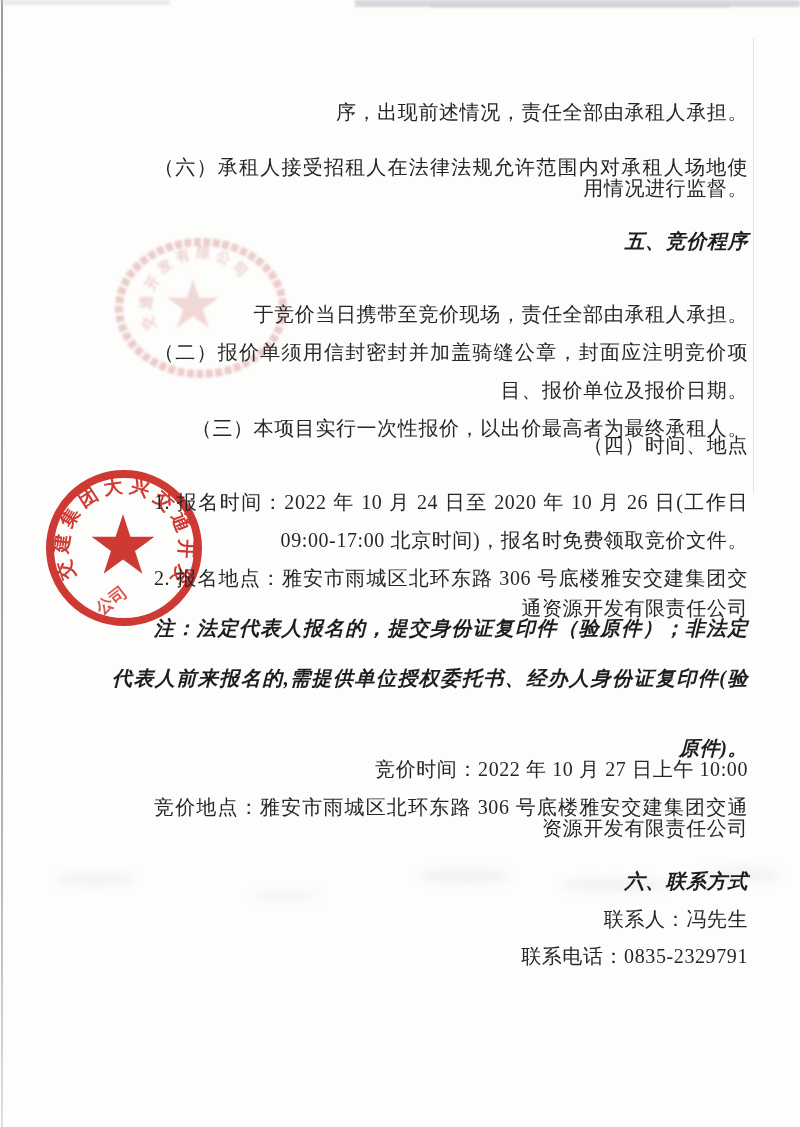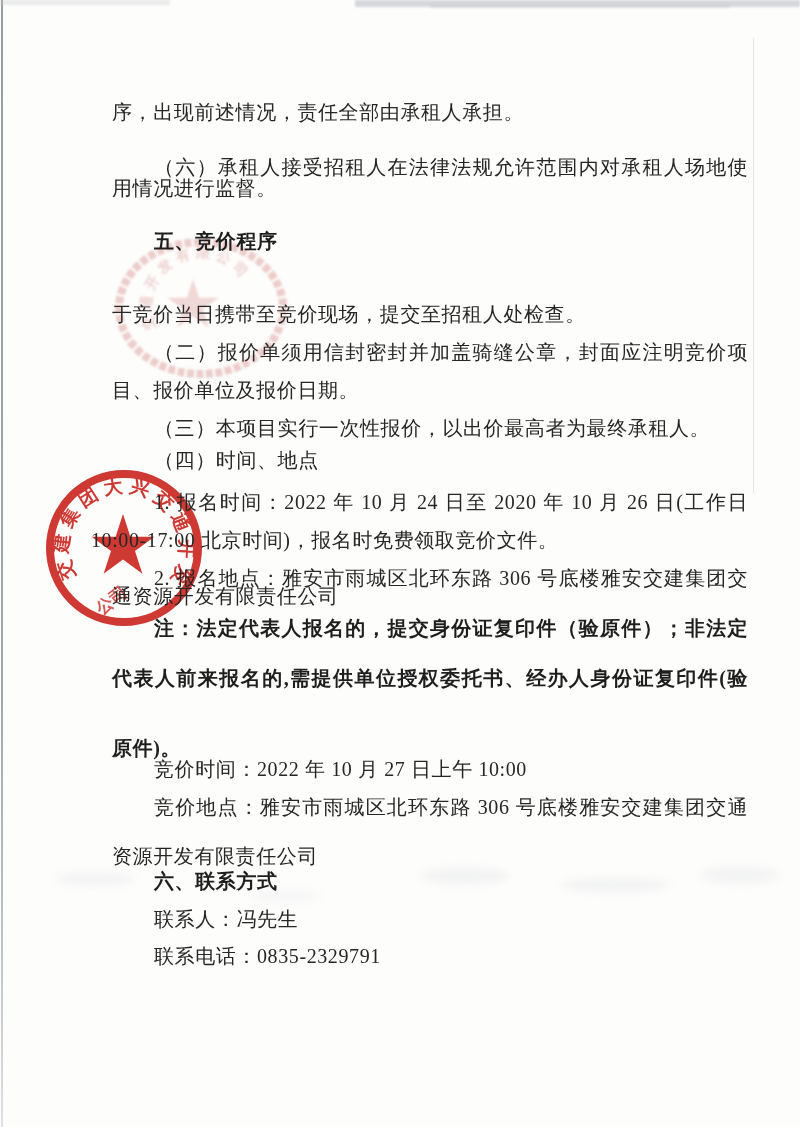--- a/index.html
+++ b/index.html
@@ -10,24 +10,24 @@
   .left-edge{position:absolute;left:1px;top:0;width:2px;height:1127px;
              background:linear-gradient(to bottom,#878c93 0%,#9298a0 62%,#b6bac0 85%,#d8dadd 100%);opacity:.85;}
   .top-smudge{position:absolute;filter:blur(1.2px);}
   .sm1{left:355px;top:0;width:445px;height:7px;background:#b7bac1;opacity:.55;}
   .sm2{left:0;top:0;width:170px;height:5px;background:#c6c9cf;opacity:.35;}
   .sm3{left:430px;top:4px;width:300px;height:4px;background:#c2c5cc;opacity:.35;}
   .right-fold{position:absolute;left:753px;top:38px;width:1px;height:455px;background:#e2e4e8;}
   .blob{position:absolute;border-radius:50%;background:#c7cace;filter:blur(4px);}
   
   .txt{position:absolute;left:112px;width:636px;height:32px;line-height:32px;
-       font-size:20px;letter-spacing:.6px;color:#262626;white-space:nowrap;}
+       font-size:20px;letter-spacing:.6px;color:#262626;white-space:nowrap;text-align:right;}
   .ind{text-indent:2.1em;}
   .out{text-indent:-1.05em;}
-  .b{font-weight:700;color:#1e1e1e;}
+  .b{font-weight:700;color:#1e1e1e;font-style:italic;}
   .j{white-space:normal;text-align:justify;text-align-last:justify;}
   
   .seal{position:absolute;mix-blend-mode:multiply;pointer-events:none;}
   .seal-faint{left:105px;top:228px;opacity:.55;filter:blur(.8px);}
   .seal-main{left:10px;top:435px;opacity:.95;filter:blur(.25px);}
 </style>
 </head>
 <body>
 
 <div class="page">
@@ -63,32 +63,32 @@
     <text font-size="19" font-weight="700" fill="#ce2e28" letter-spacing="5.5">
       <textPath href="#arcM" startOffset="3%">交建集团大兴交通开发有</textPath>
     </text>
     <text x="86" y="176" font-size="17" font-weight="700" fill="#ce2e28" opacity=".85" transform="rotate(-38 95 170)">公司</text>
   </svg>
 
   <div class="txt" style="top:96px">序，出现前述情况，责任全部由承租人承担。</div>
   <div class="txt ind j" style="top:151px">（六）承租人接受招租人在法律法规允许范围内对承租人场地使</div>
   <div class="txt" style="top:172px">用情况进行监督。</div>
   <div class="txt ind b" style="top:225px">五、竞价程序</div>
-  <div class="txt" style="top:298px">于竞价当日携带至竞价现场，提交至招租人处检查。</div>
+  <div class="txt" style="top:298px">于竞价当日携带至竞价现场，责任全部由承租人承担。</div>
   <div class="txt ind j" style="top:336px">（二）报价单须用信封密封并加盖骑缝公章，封面应注明竞价项</div>
   <div class="txt" style="top:374px">目、报价单位及报价日期。</div>
   <div class="txt ind" style="top:412px">（三）本项目实行一次性报价，以出价最高者为最终承租人。</div>
-  <div class="txt ind" style="top:444px">（四）时间、地点</div>
+  <div class="txt ind" style="top:429px">（四）时间、地点</div>
   <div class="txt ind j" style="top:486px">1. 报名时间：2022 年 10 月 24 日至 2020 年 10 月 26 日(工作日</div>
-  <div class="txt out" style="top:524px">10:00-17:00 北京时间)，报名时免费领取竞价文件。</div>
+  <div class="txt out" style="top:524px">09:00-17:00 北京时间)，报名时免费领取竞价文件。</div>
   <div class="txt ind j" style="top:562px">2. 报名地点：雅安市雨城区北环东路 306 号底楼雅安交建集团交</div>
-  <div class="txt" style="top:580px">通资源开发有限责任公司</div>
+  <div class="txt" style="top:592px">通资源开发有限责任公司</div>
   <div class="txt ind b j" style="top:612px">注：法定代表人报名的，提交身份证复印件（验原件）；非法定</div>
   <div class="txt b j" style="top:662px">代表人前来报名的,需提供单位授权委托书、经办人身份证复印件(验</div>
   <div class="txt b" style="top:732px">原件)。</div>
   <div class="txt ind" style="top:753px">竞价时间：2022 年 10 月 27 日上午 10:00</div>
   <div class="txt ind j" style="top:791px">竞价地点：雅安市雨城区北环东路 306 号底楼雅安交建集团交通</div>
-  <div class="txt" style="top:840px">资源开发有限责任公司</div>
+  <div class="txt" style="top:812px">资源开发有限责任公司</div>
   <div class="txt ind b" style="top:865px">六、联系方式</div>
   <div class="txt ind" style="top:903px">联系人：冯先生</div>
   <div class="txt ind" style="top:940px">联系电话：0835-2329791</div>
 
 </div>
 
 </body></html>

